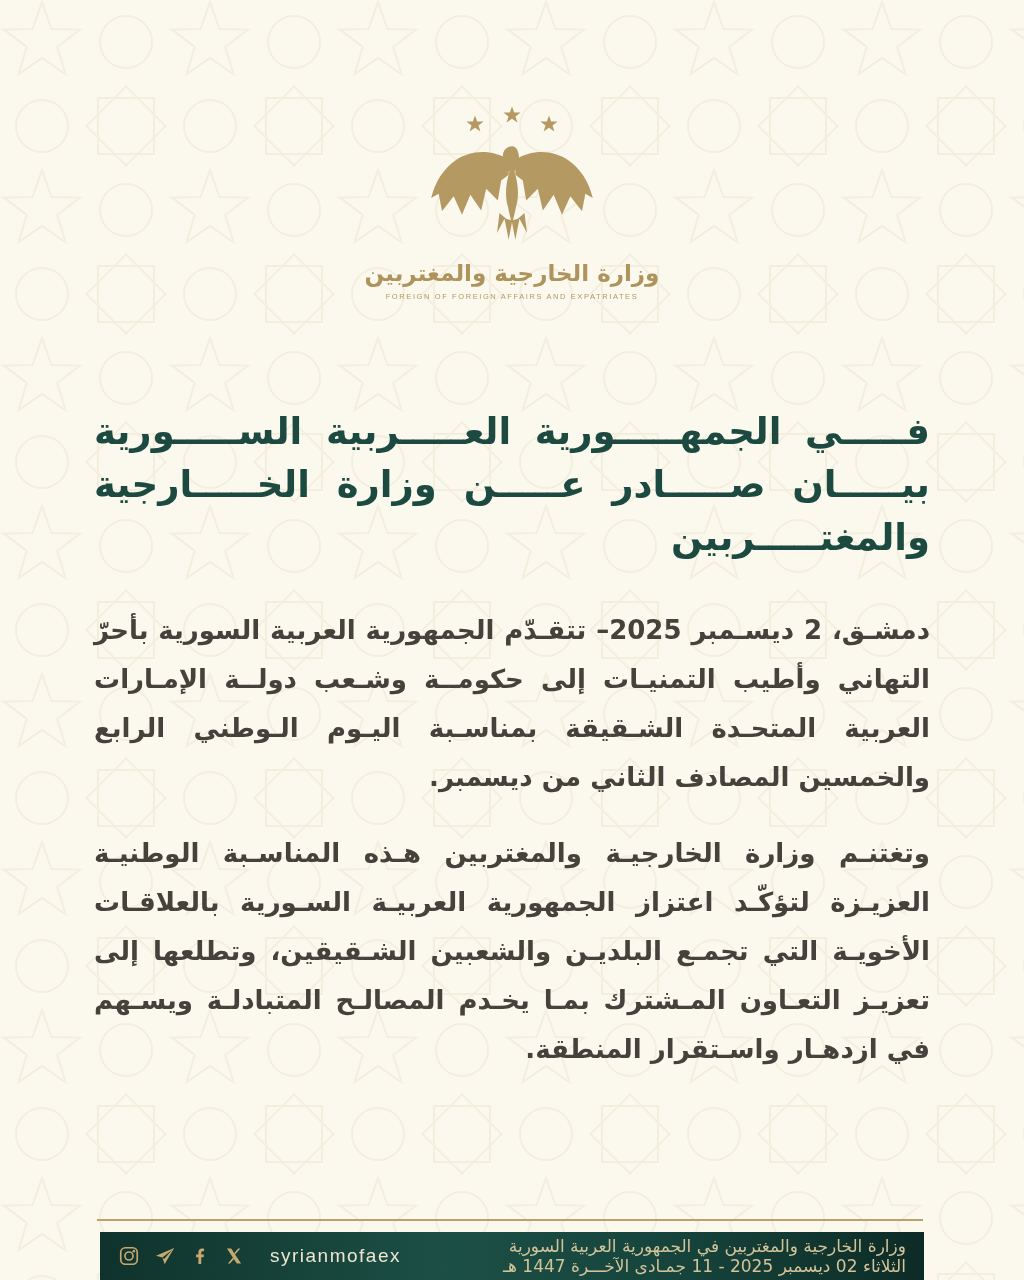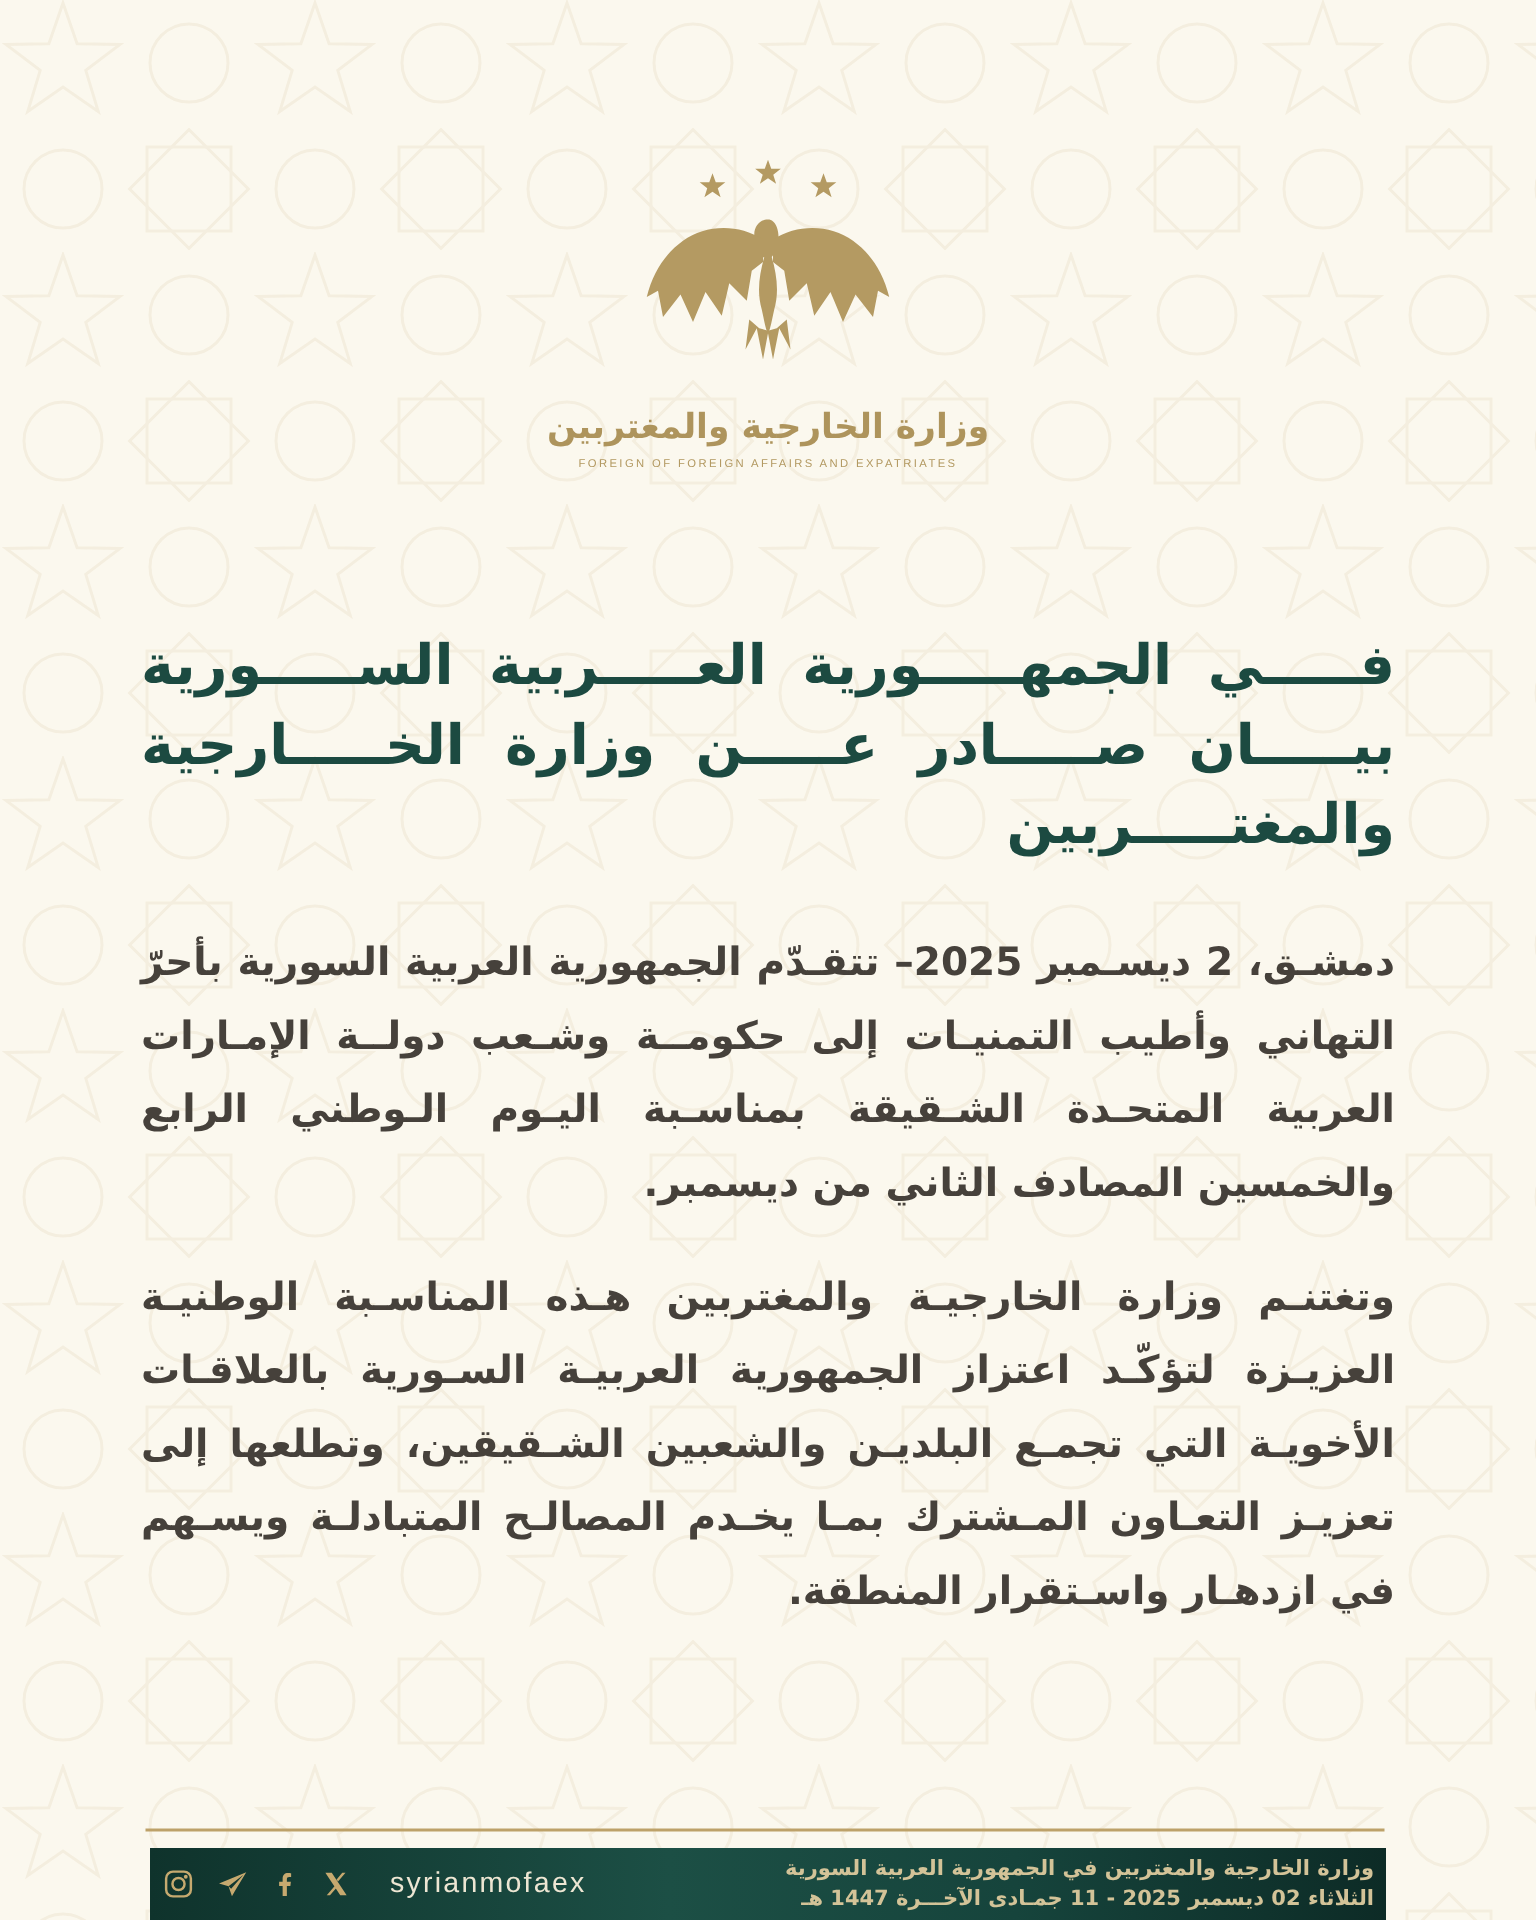--- a/index.html
+++ b/index.html
@@ -11,21 +11,21 @@
   
   .pattern-svg{position:absolute;inset:0;z-index:0;pointer-events:none;}
   .watermark-svg{position:absolute;inset:0;z-index:0;pointer-events:none;}
   .wm{fill:none;stroke:#EFE8D5;stroke-width:.4px;}
   
   .content{position:relative;z-index:2;}
   .emblem{display:flex;flex-direction:column;align-items:center;padding-top:106px;}
   .emblem-stars{color:#B49A62;fill:#B49A62;}
   .emblem-eagle{margin-top:2px;fill:#B49A62;color:#B49A62;}
   .ar-callig{
-    margin-top:22px;color:#AE945C;font-weight:700;font-size:23px;line-height:30px;
+    margin-top:10px;color:#AE945C;font-weight:700;font-size:23px;line-height:30px;
     font-family:"DejaVu Sans",sans-serif;letter-spacing:0;
   }
   .en-caption{
     margin-top:4px;color:#B29860;font-size:7.5px;letter-spacing:1.6px;
     font-family:"Liberation Sans","DejaVu Sans",sans-serif;font-weight:400;
   }
   .statement{width:836px;margin:0 auto;direction:rtl;}
   .headline{margin-top:104px;color:#1C4A41;font-weight:700;font-size:37px;line-height:53px;}
   .headline .hl-line{display:block;text-align:justify;text-align-last:justify;}
   .para{
@@ -36,29 +36,29 @@
   .para-2{margin-top:27px;}
   
   .footer-goldline{
     position:absolute;left:97px;bottom:59px;width:826px;height:2px;
     background:#BDA169;z-index:2;
   }
   .footer-bar{
     position:absolute;left:100px;bottom:0;width:824px;height:48px;z-index:2;
     background:linear-gradient(90deg,#0F332C 0%,#1C4F45 42%,#16443C 70%,#0D2B26 100%);
     display:flex;align-items:center;justify-content:space-between;
-    padding:0 8px;box-sizing:border-box;
+    padding:0 18px;box-sizing:border-box;
   }
   .footer-left{display:flex;align-items:center;gap:14px;}
   .social-icon{display:block;color:#C6A96F;}
   .handle{
     margin-left:12px;color:#EDE6D3;font-size:19px;letter-spacing:1.5px;
     font-family:"Liberation Sans","DejaVu Sans",sans-serif;
   }
-  .footer-right{direction:rtl;text-align:right;color:#D3C398;font-size:14px;line-height:20px;font-weight:bold;}
+  .footer-right{direction:rtl;text-align:right;color:#D3C398;font-size:17px;line-height:20px;}
 </style>
 </head>
 <body>
 
 <div class="page">
 
   <svg width="0" height="0" style="position:absolute" aria-hidden="true">
     <defs>
       <symbol id="sym-eagle" viewBox="0 0 200 132">
 

